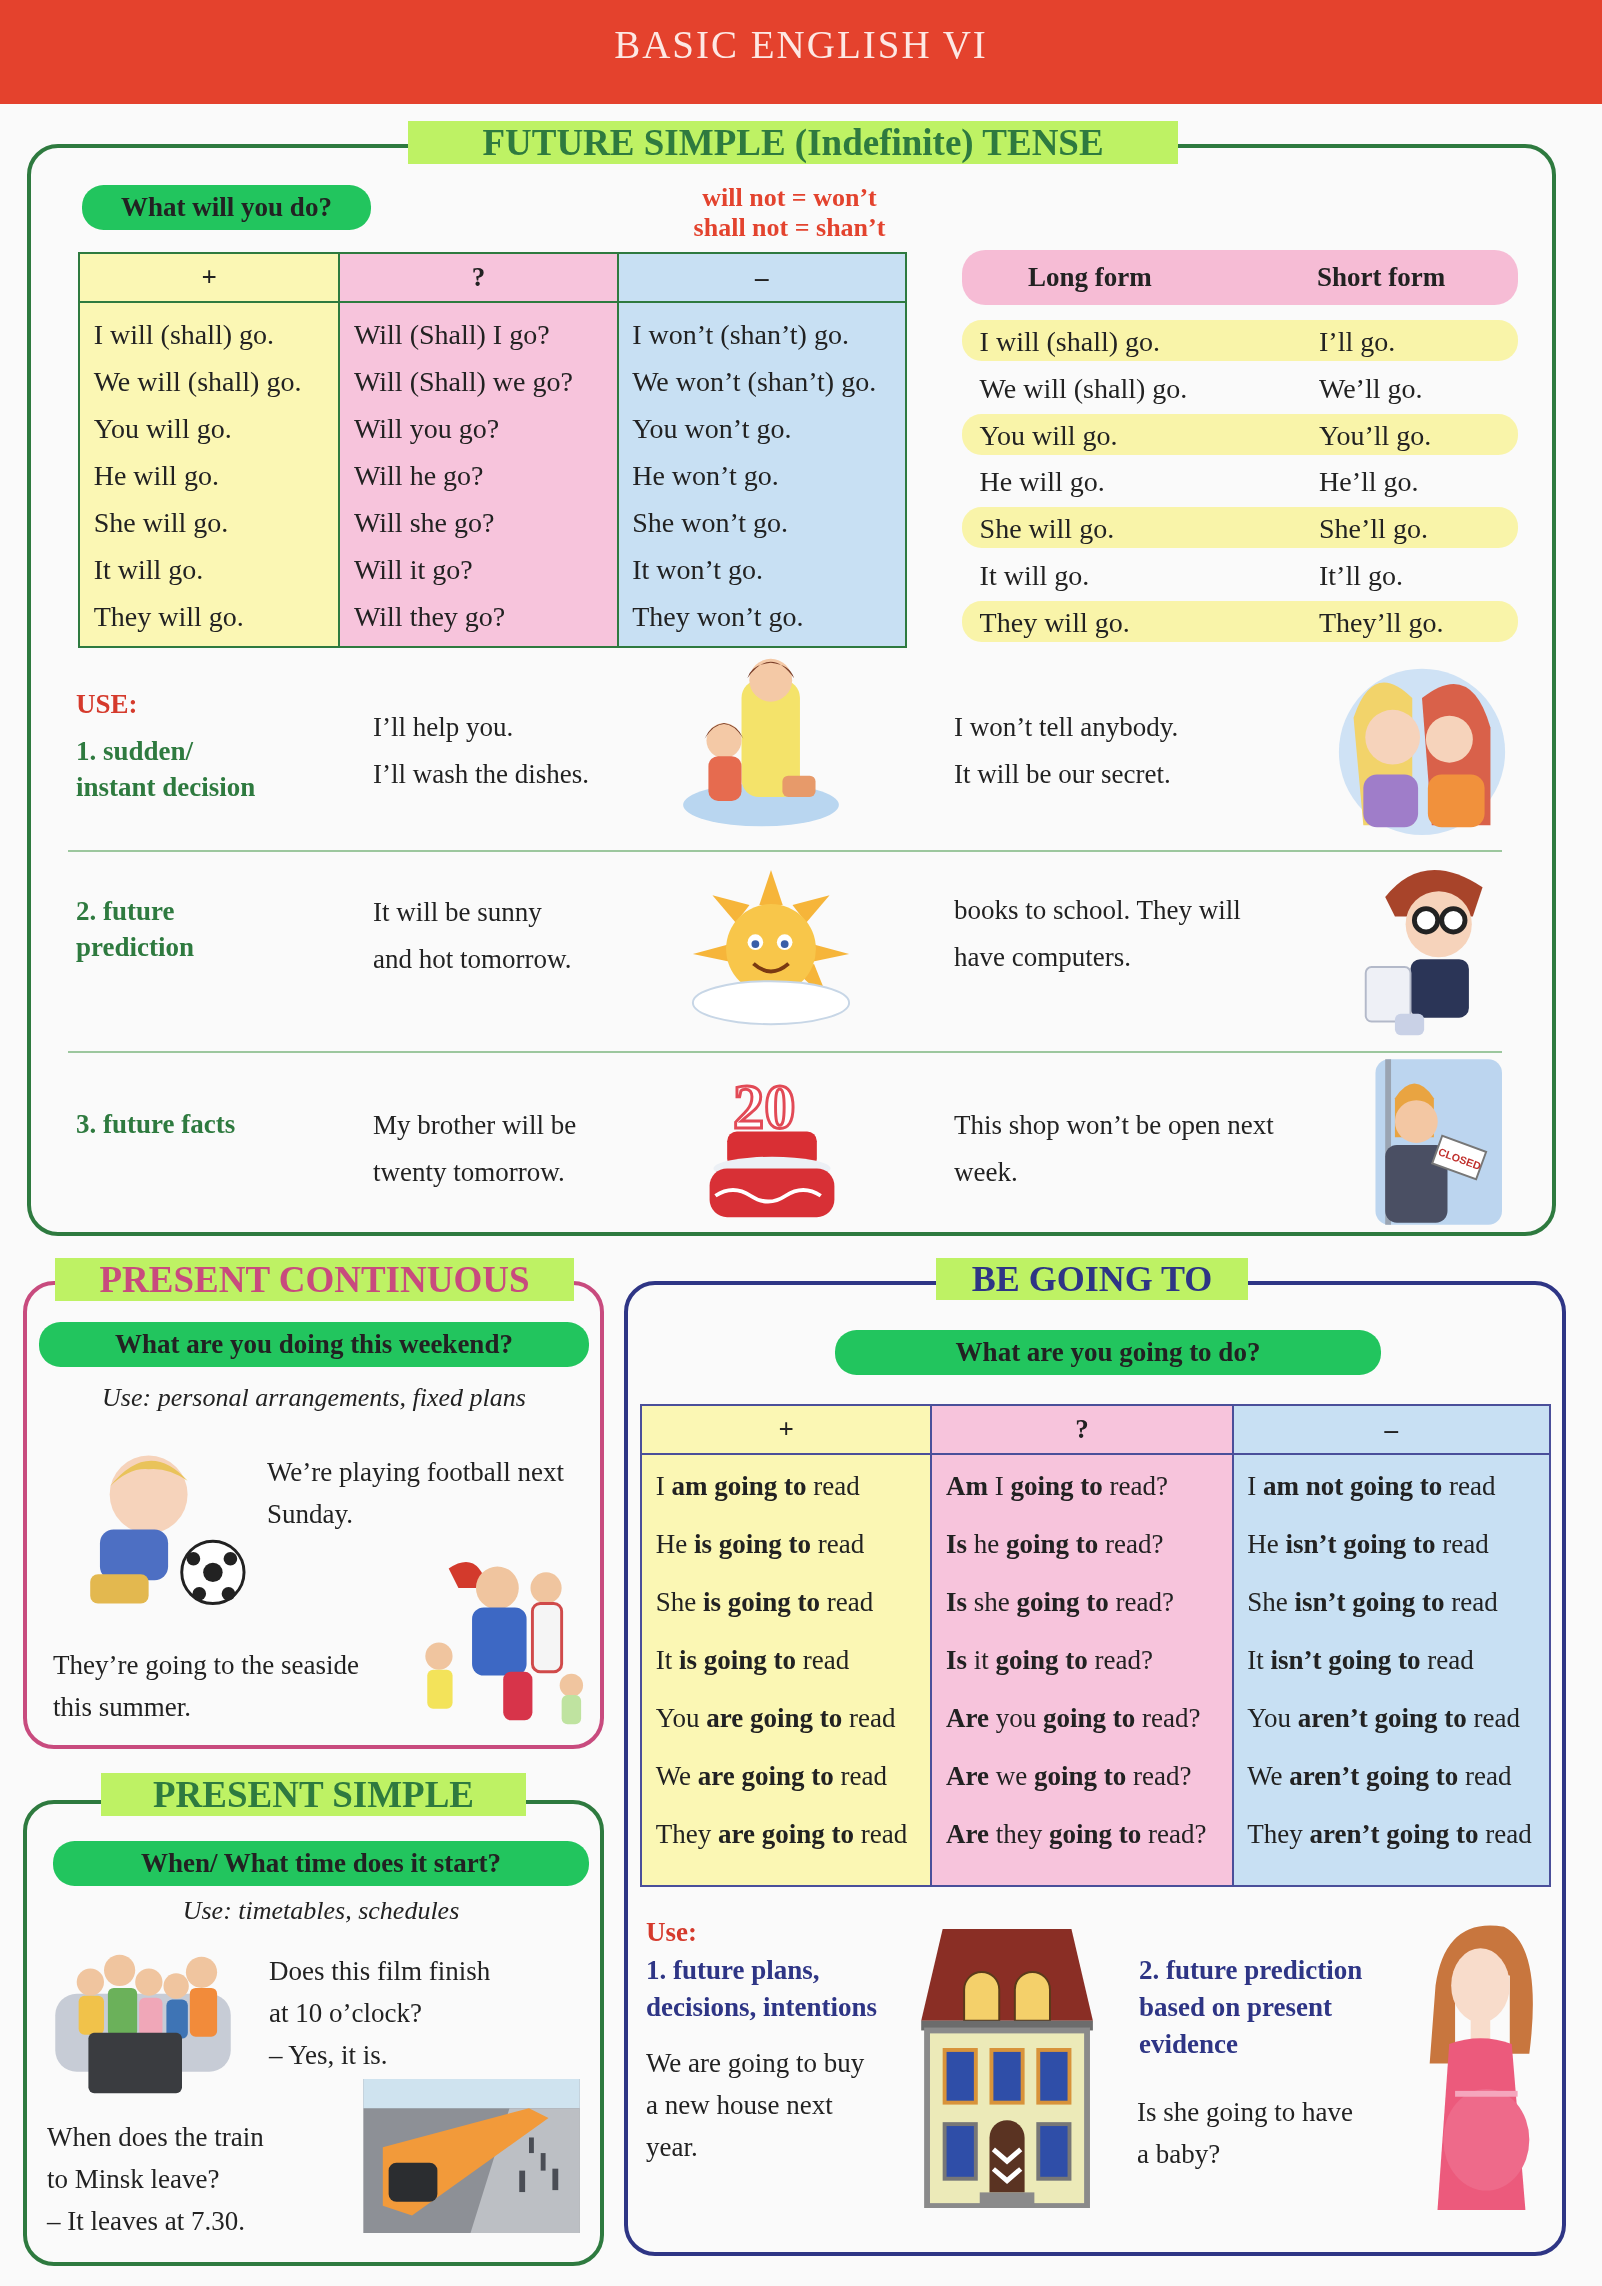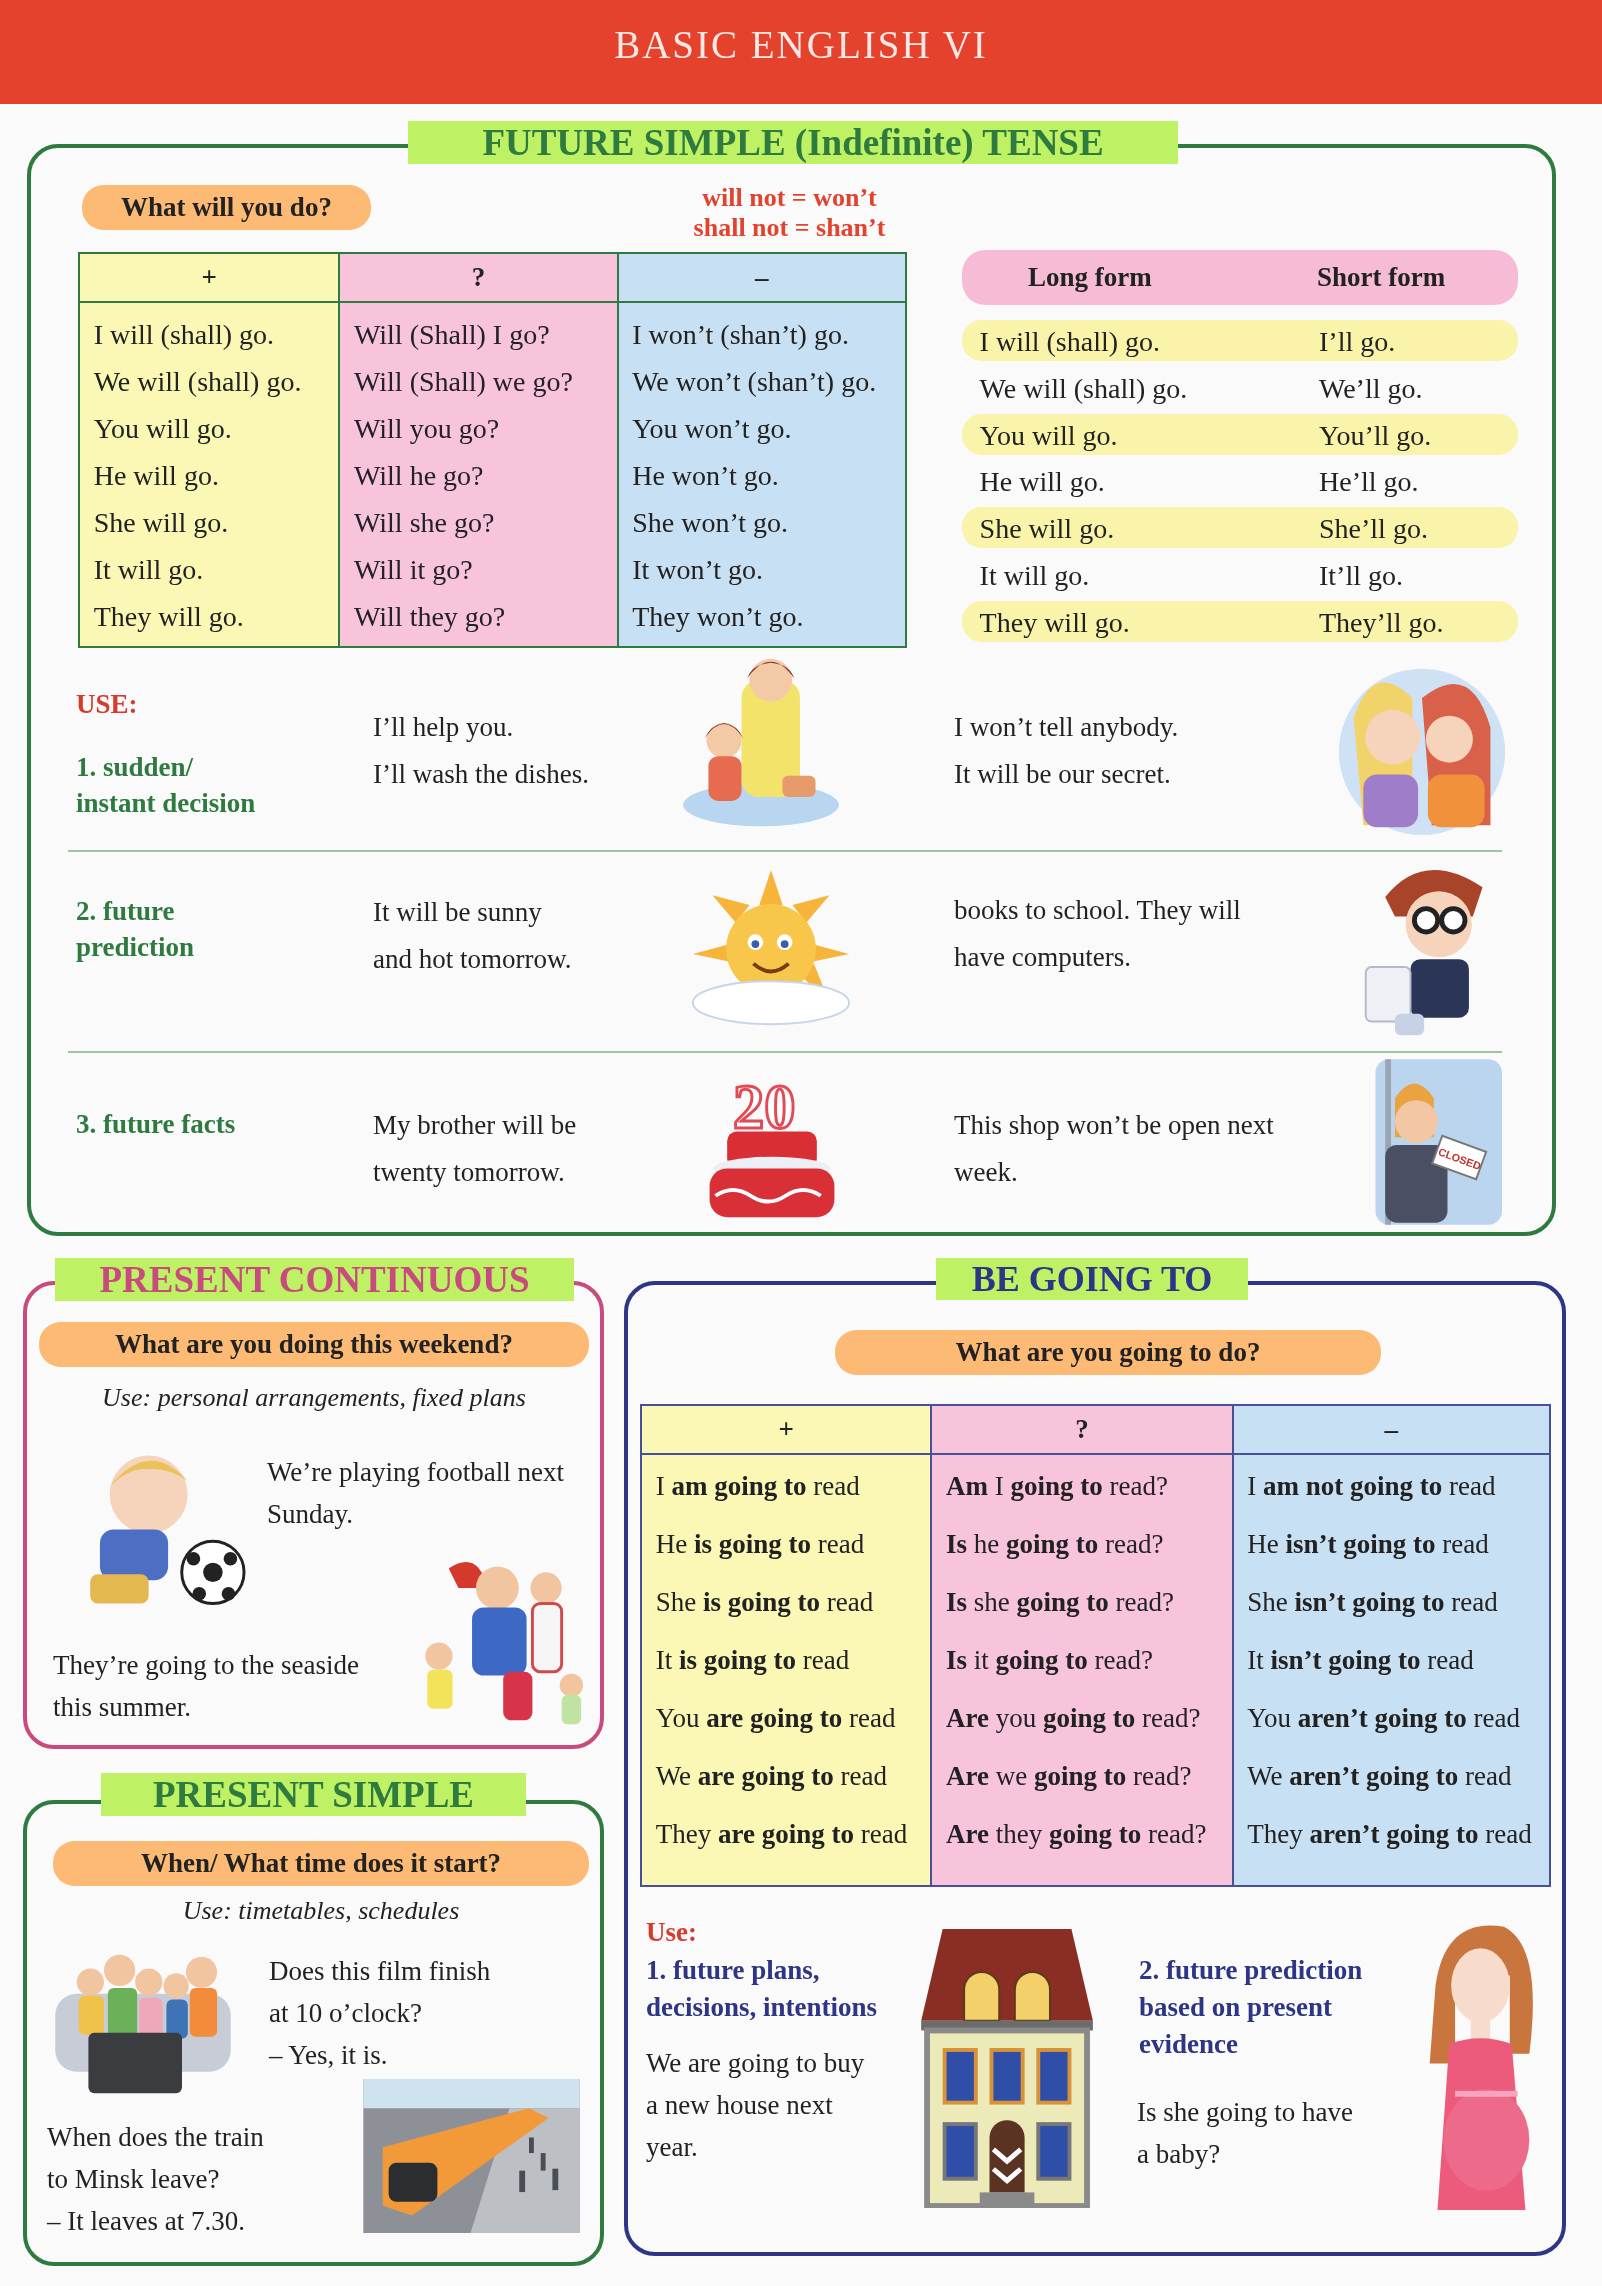--- a/index.html
+++ b/index.html
@@ -10,21 +10,21 @@
   .header-title { position: absolute; left: 0; top: 21.5px; width: 1602px; text-align: center; font-size: 39px; color: #fde8e4; letter-spacing: 2px; }
 
   .frame { position: absolute; border-style: solid; border-width: 4.9px; border-radius: 31px; }
   .frame-title { position: absolute; background: #bef264; text-align: center; font-weight: bold; white-space: nowrap; padding: 0 17.6px; }
 
   
   #fs-frame { left: 27px; top: 144px; width: 1529px; height: 1092px; border-color: #2e7a3f; }
   #fs-title { left: 408px; top: 121px; width: 770px; font-size: 37px; color: #2e7a3f; }
 
   .pill { position: absolute; border-radius: 21.5px; text-align: center; font-weight: bold; }
-  .pill-yellow { background: #fdba74; color: #222; }
+  .pill-yellow { background: #22c55e; color: #222; }
 
   .red-note { position: absolute; color: #e3432e; font-weight: bold; font-size: 26px; text-align: center; line-height: 30px; }
 
   table.grid { position: absolute; border-collapse: collapse; font-size: 28px; }
   table.grid td, table.grid th { border: 2px solid #2e7a3f; vertical-align: top; }
   table.grid th { height: 49px; font-size: 27px; font-weight: bold; text-align: center; vertical-align: middle; }
   .c-yellow { background: #fbf7b4; }
   .c-pink { background: #f7c4dc; }
   .c-blue { background: #c8e0f3; }
   .cell-line { display: block; height: 47px; line-height: 47px; padding-left: 13.7px; white-space: nowrap; }
@@ -145,21 +145,21 @@
     <span style="left:17.6px;">It will go.</span>
     <span style="left:357px;">It’ll go.</span>
   </div>
 <div class="lf-row hl" style="top:601px;">
     <span style="left:17.6px;">They will go.</span>
     <span style="left:357px;">They’ll go.</span>
   </div>
 
 <div class="use-head" style="left:76px;top:689px;">USE:</div>
 
-<div class="use-label" style="left:76px;top:733px;margin-top:16px;">
+<div class="use-label" style="left:76px;top:733px;">
   <div>1. sudden/</div>
   <div>instant decision</div>
 </div>
 <div class="ex-text" style="left:373px;top:704px;">
   <div>I’ll help you.</div>
   <div>I’ll wash the dishes.</div>
 </div>
 <svg class="illus" style="left:673px;top:651px;" width="176" height="185" viewBox="0 0 180 190">
   <ellipse cx="90" cy="158" rx="80" ry="22" fill="#b9d6f0"></ellipse>
   <rect x="70" y="30" width="60" height="120" rx="18" fill="#f4e36a"></rect>

